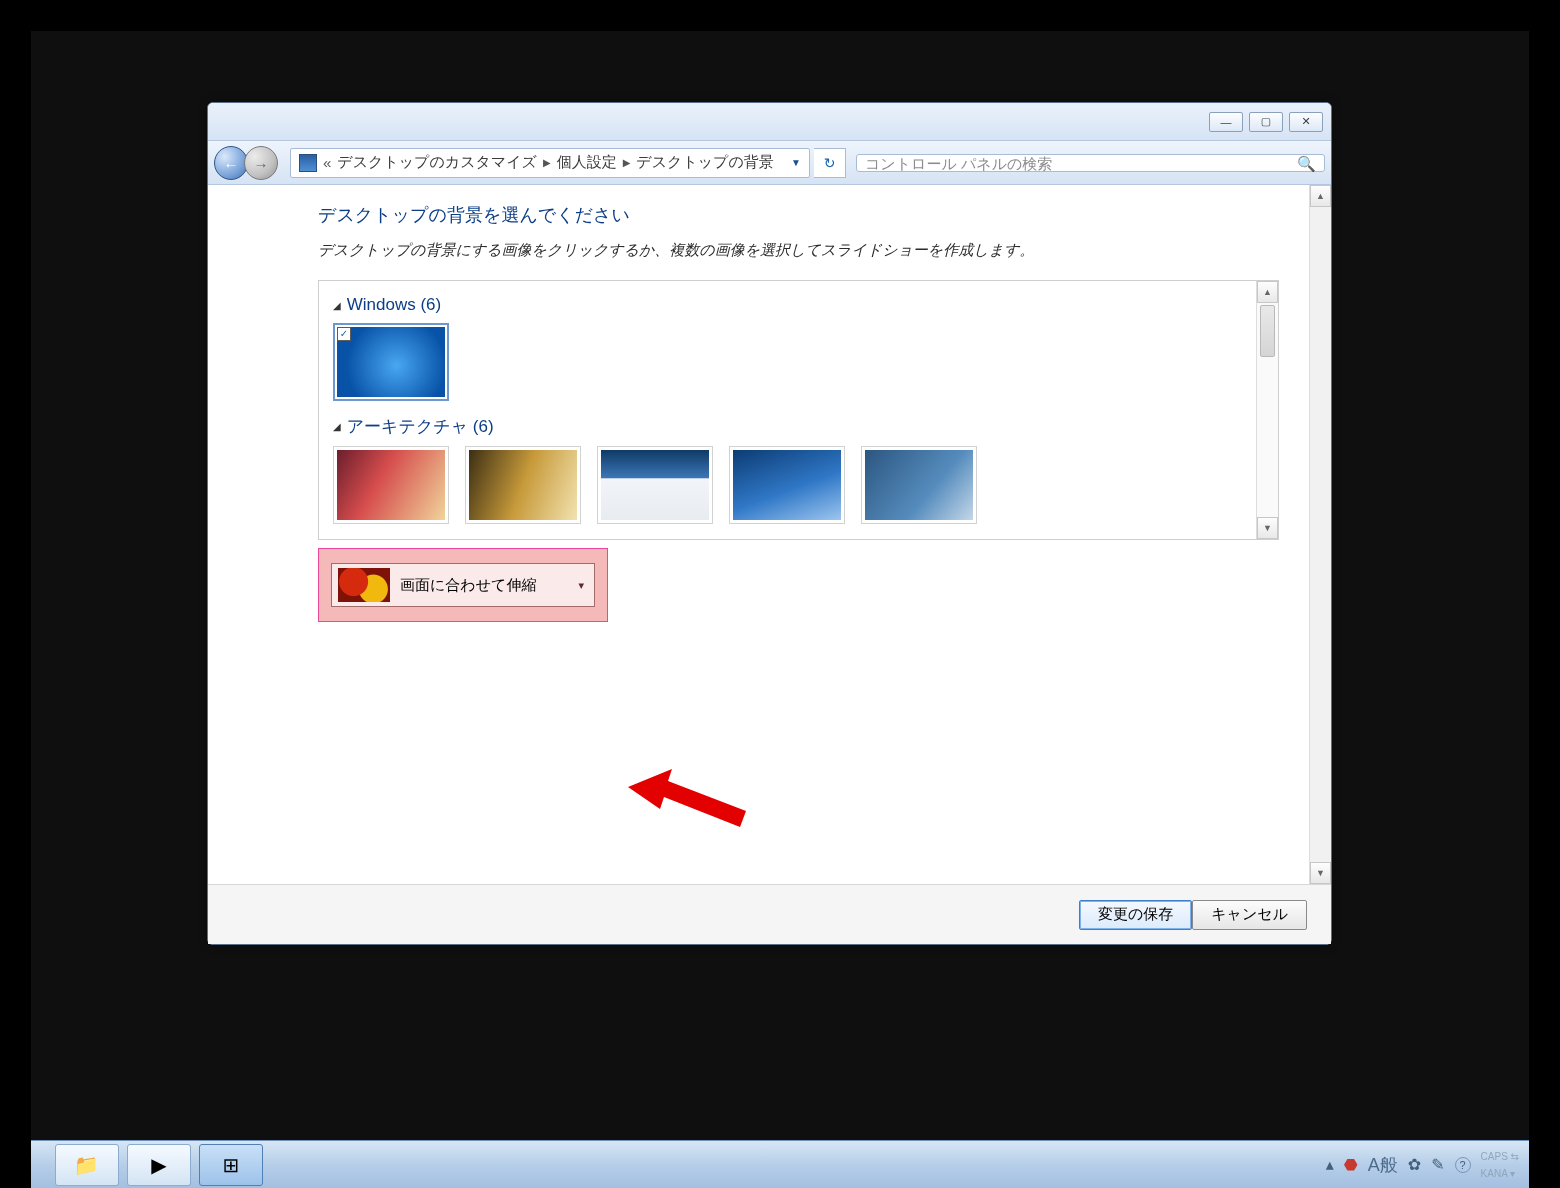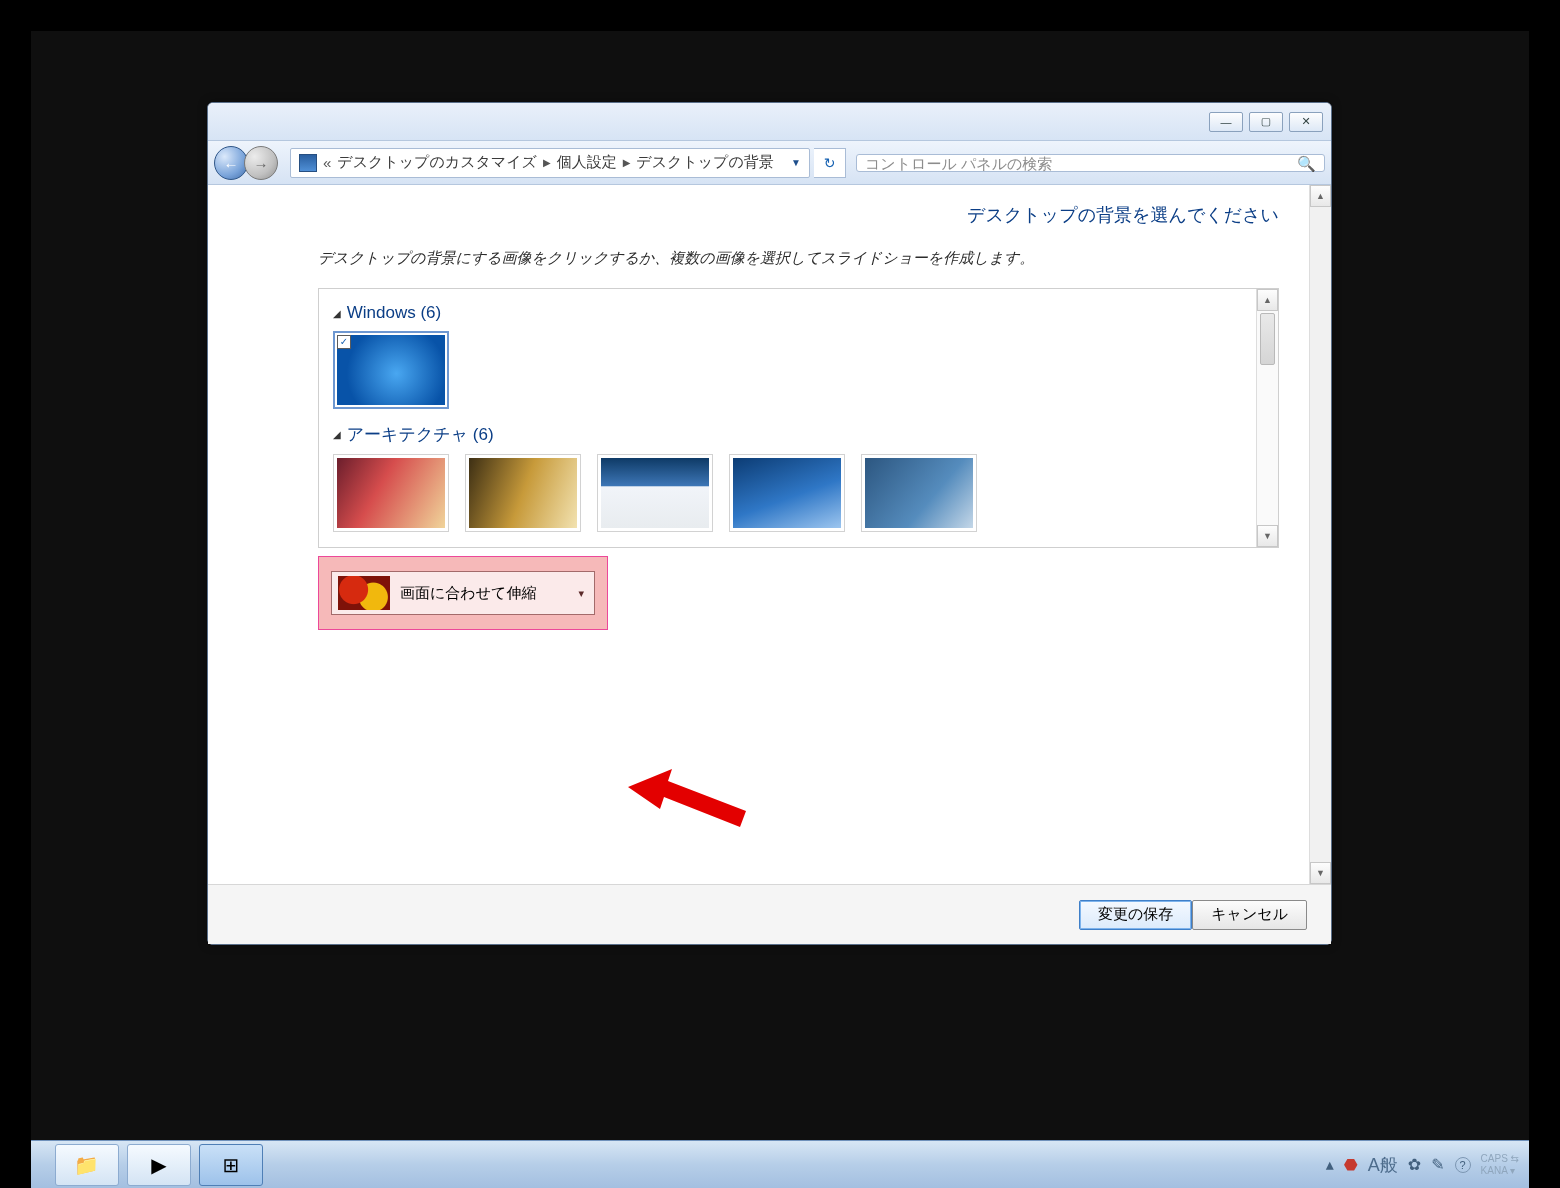--- a/index.html
+++ b/index.html
@@ -47,21 +47,21 @@
              display:flex; padding:0 8px; color:#8c8c8c; font-size:15px; border-radius:3px;}
   .search .mag { margin-left:auto; color:#1a66b3; font-size:15px;}
 
   
   .content { flex:1; display:flex; position:relative; }
   .content .pane { flex:1; padding:18px 30px 16px 110px; position:relative; overflow:hidden;}
   .scrollbar-v { width:22px; background:#f1f1f1; border-left:1px solid #ddd; position:relative;}
   .scrollbar-v .arr { height:22px; background:linear-gradient(#fdfdfd,#e8e8e8); border:1px solid #c7c7c7; display:flex;align-items:center;justify-content:center;font-size:9px;color:#666;}
   .scrollbar-v .arr.bot{ position:absolute; bottom:0; left:0; right:0;}
 
-  h1.hx { color:#0b3e86; font-weight:400; font-size:18px; margin-bottom:22px;text-align:right;}
+  h1.hx { color:#0b3e86; font-weight:400; font-size:18px; margin-bottom:14px;}
   p.desc{ color:#2b2b2b; font-size:15px; margin-bottom:20px;font-style:italic;}
 
   .row  { display:flex; align-items:center; gap:10px; margin-bottom:14px; font-size:15px; color:#2b2b2b;}
   .combo{ height:30px; min-width:260px; padding:0 28px 0 10px; border:1px solid #8a8a8a;
           background:linear-gradient(#fcfcfc,#e6e6e6); display:flex; align-items:center; border-radius:2px; position:relative; font-size:15px;}
   .combo::after{ content:"▾"; position:absolute; right:8px; color:#333; font-size:11px;}
   .btn  { height:30px; padding:0 16px; border:1px solid #8a8a8a; background:linear-gradient(#fcfcfc,#e6e6e6);
           border-radius:2px; font-size:15px; display:flex; align-items:center;}
 
   
@@ -101,21 +101,21 @@
 
   
   .taskbar{ position:absolute; left:0; right:0; bottom:0; height:48px;
             background:linear-gradient(#d7e6f4,#b6cee8 50%,#a3bfe0); border-top:1px solid #6f91bb;
             display:flex; align-items:center; padding:0 10px 0 24px; gap:8px;}
   .tbtn{ width:64px; height:42px; border:1px solid #8cabd0; background:linear-gradient(#f5faff,#d4e4f4);
          border-radius:3px; display:flex; align-items:center; justify-content:center; font-size:20px;}
   .tbtn.on{ background:linear-gradient(#c9e0f7,#9dc2ea); border-color:#4f7fb6;}
   .tray{ margin-left:auto; display:flex; align-items:center; gap:10px; font-size:13px; color:#42607e;}
   .tray .ico{ font-size:16px;}
-  .caps{ font-size:10px; line-height:12px; color:#8fa6bd; text-align:left;}
+  .caps{ font-size:10px; line-height:17px; color:#8fa6bd; text-align:left;}
 </style>
 </head>
 <body>
 
 <div class="letterbox">
   <div class="desktop">
 
     <div class="window">
 
       <div class="chrome">

